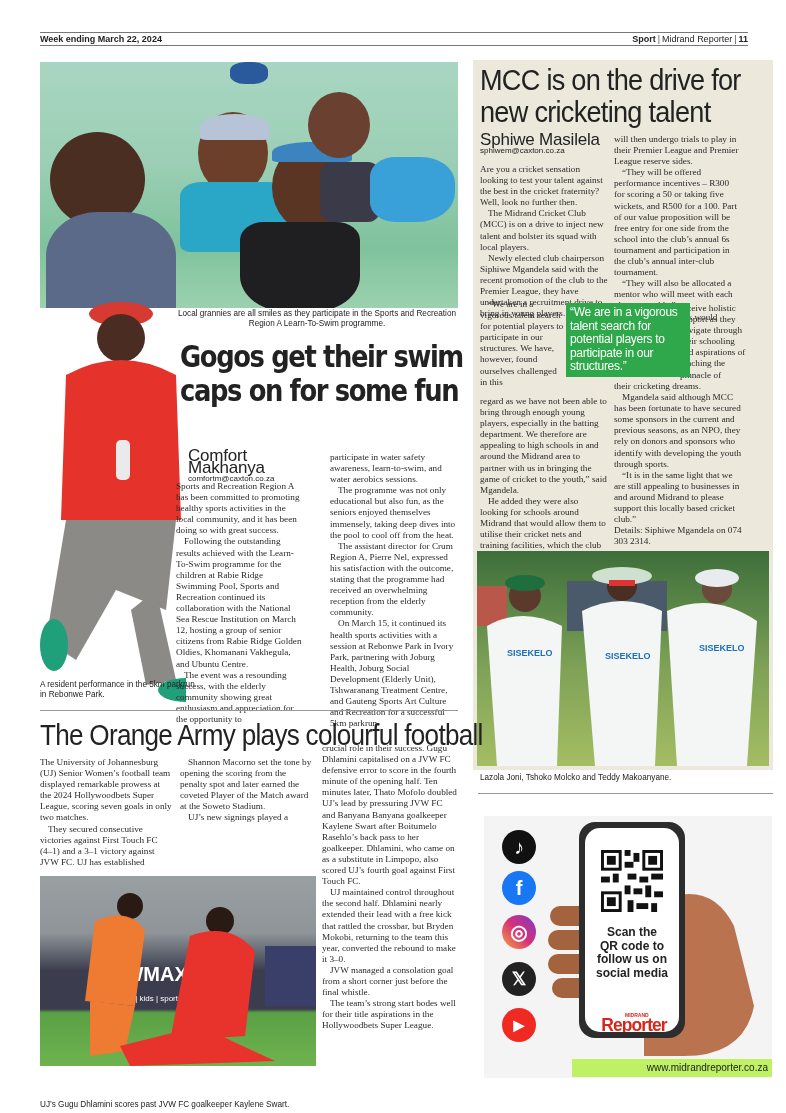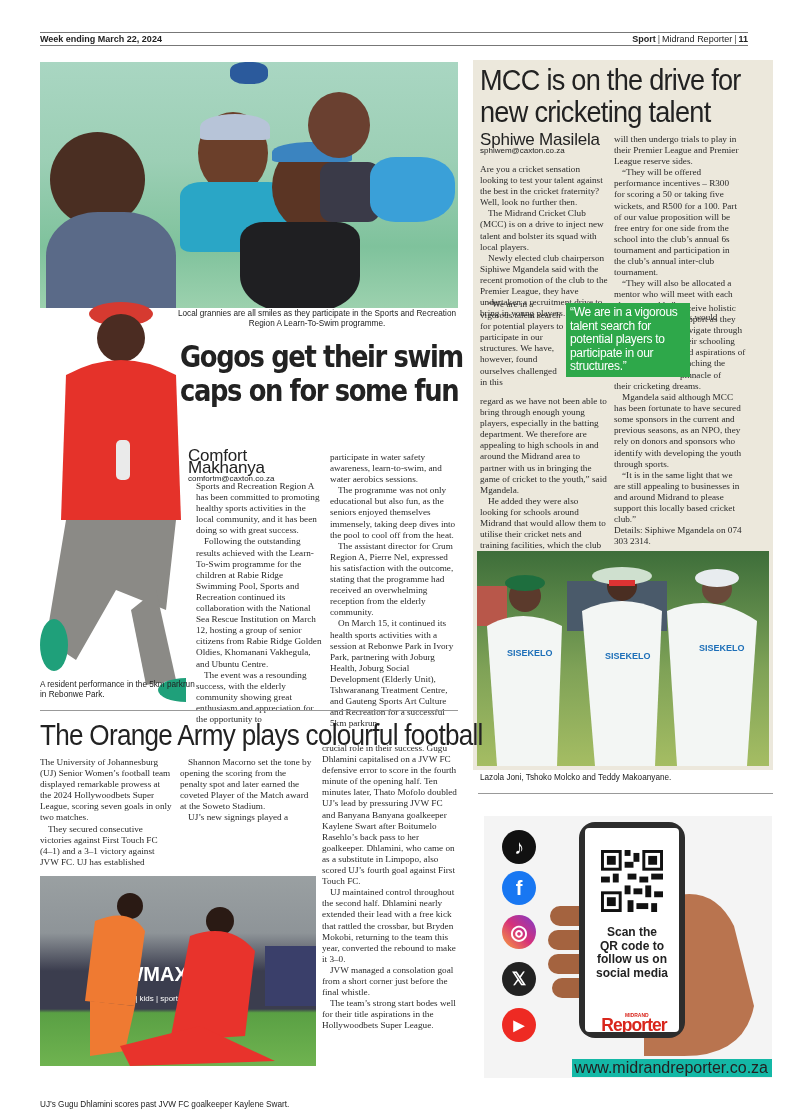--- a/index.html
+++ b/index.html
@@ -43,26 +43,26 @@
   .divider2 { left: 478px; top: 793px; width: 295px; height: 1px; background: #999; }
 
   .orange-head { left: 40px; top: 718px; width: 430px; font-family: "Liberation Sans", sans-serif; font-size: 29px; line-height: 34px; letter-spacing: -0.8px; color: #222; transform: scaleX(0.9); transform-origin: left top; white-space: nowrap; }
 
   .football-photo { left: 40px; top: 876px; width: 276px; height: 190px; overflow: hidden; background: linear-gradient(180deg, #9aa0a2 0%, #8e9498 30%, #3b3d4e 50%, #3b3d4e 70%, #5aa044 72%, #6fb350 100%); }
 
   
   .ad { left: 484px; top: 816px; width: 288px; height: 262px; background: #f4f4f4; overflow: hidden; }
   .social-icon { position: absolute; left: 18px; width: 34px; height: 34px; border-radius: 50%; display: flex; align-items: center; justify-content: center; color: #fff; font-family: "Liberation Sans", sans-serif; font-weight: bold; font-size: 20px; }
   .phone { position: absolute; left: 95px; top: 6px; width: 106px; height: 216px; background: #2d2d2d; border-radius: 16px; padding: 6px; }
-  .phone-screen { width: 100%; height: 100%; background: #fff; border-radius: 4px; position: relative; overflow: hidden; }
+  .phone-screen { width: 100%; height: 100%; background: #fff; border-radius: 15px; position: relative; overflow: hidden; }
   .qr { position: absolute; left: 16px; top: 22px; width: 62px; height: 62px; }
   .scan-text { position: absolute; left: 0; top: 98px; width: 100%; text-align: center; font-family: "Liberation Sans", sans-serif; font-weight: bold; font-size: 12px; line-height: 13.5px; color: #222; }
   .logo-small { position: absolute; left: 40px; top: 184px; font-family: "Liberation Sans", sans-serif; font-weight: bold; font-size: 5px; color: #d9261c; }
   .logo-big { position: absolute; left: 4px; top: 186px; width: 90px; text-align: center; font-family: "Liberation Sans", sans-serif; font-weight: bold; font-size: 19px; color: #d9261c; letter-spacing: -1px; transform: scaleX(0.92); }
-  .url-bar { position: absolute; right: 0; top: 243px; width: 200px; height: 18px; background: #14b8a6; font-family: "Liberation Sans", sans-serif; font-size: 16px; line-height: 18px; color: #222; text-align: right; padding-right: 4px; }
+  .url-bar { position: absolute; right: 0; top: 243px; width: 200px; height: 18px; background: #bef264; font-family: "Liberation Sans", sans-serif; font-size: 10px; line-height: 18px; color: #222; text-align: right; padding-right: 4px; }
 </style>
 </head>
 <body>
 
 <div class="abs masthead">
   <span class="left">Week ending March 22, 2024</span>
   <span class="right">
     <b>Sport</b><span class="pipe">|</span><span>Midrand Reporter</span><span class="pipe">|</span><b>11</b>
   </span>
 </div>
@@ -99,21 +99,21 @@
 <div class="abs gogos-head">
   <div>Gogos get their swim</div>
   <div>caps on for some fun</div>
 </div>
 
 <div class="abs" style="left:188px;top:450px;width:140px;">
   <div class="byline-name">Comfort Makhanya</div>
   <div class="byline-email">comfortm@caxton.co.za</div>
 </div>
 
-<div class="abs body-text" style="left:196px;top:481px;width:126px;">
+<div class="abs body-text" style="left:176px;top:481px;width:126px;">
   <p class="noindent">Sports and Recreation Region A has been committed to promoting healthy sports activities in the local community, and it has been doing so with great success.</p>
   <p>Following the outstanding results achieved with the Learn-To-Swim programme for the children at Rabie Ridge Swimming Pool, Sports and Recreation continued its collaboration with the National Sea Rescue Institution on March 12, hosting a group of senior citizens from Rabie Ridge Golden Oldies, Khomanani Vakhegula, and Ubuntu Centre.</p>
   <p>The event was a resounding success, with the elderly community showing great enthusiasm and appreciation for the opportunity to</p>
 </div>
 
 <div class="abs body-text" style="left:330px;top:452px;width:130px;">
   <p class="noindent">participate in water safety awareness, learn-to-swim, and water aerobics sessions.</p>
   <p>The programme was not only educational but also fun, as the seniors enjoyed themselves immensely, taking deep dives into the pool to cool off from the heat.</p>
   <p>The assistant director for Crum Region A, Pierre Nel, expressed his satisfaction with the outcome, stating that the programme had received an overwhelming reception from the elderly community.</p>
   <p>On March 15, it continued its health sports activities with a session at Rebonwe Park in Ivory Park, partnering with Joburg Health, Joburg Social Development (Elderly Unit), Tshwaranang Treatment Centre, and Gauteng Sports Art Culture and Recreation for a successful 5km parkrun.</p>

